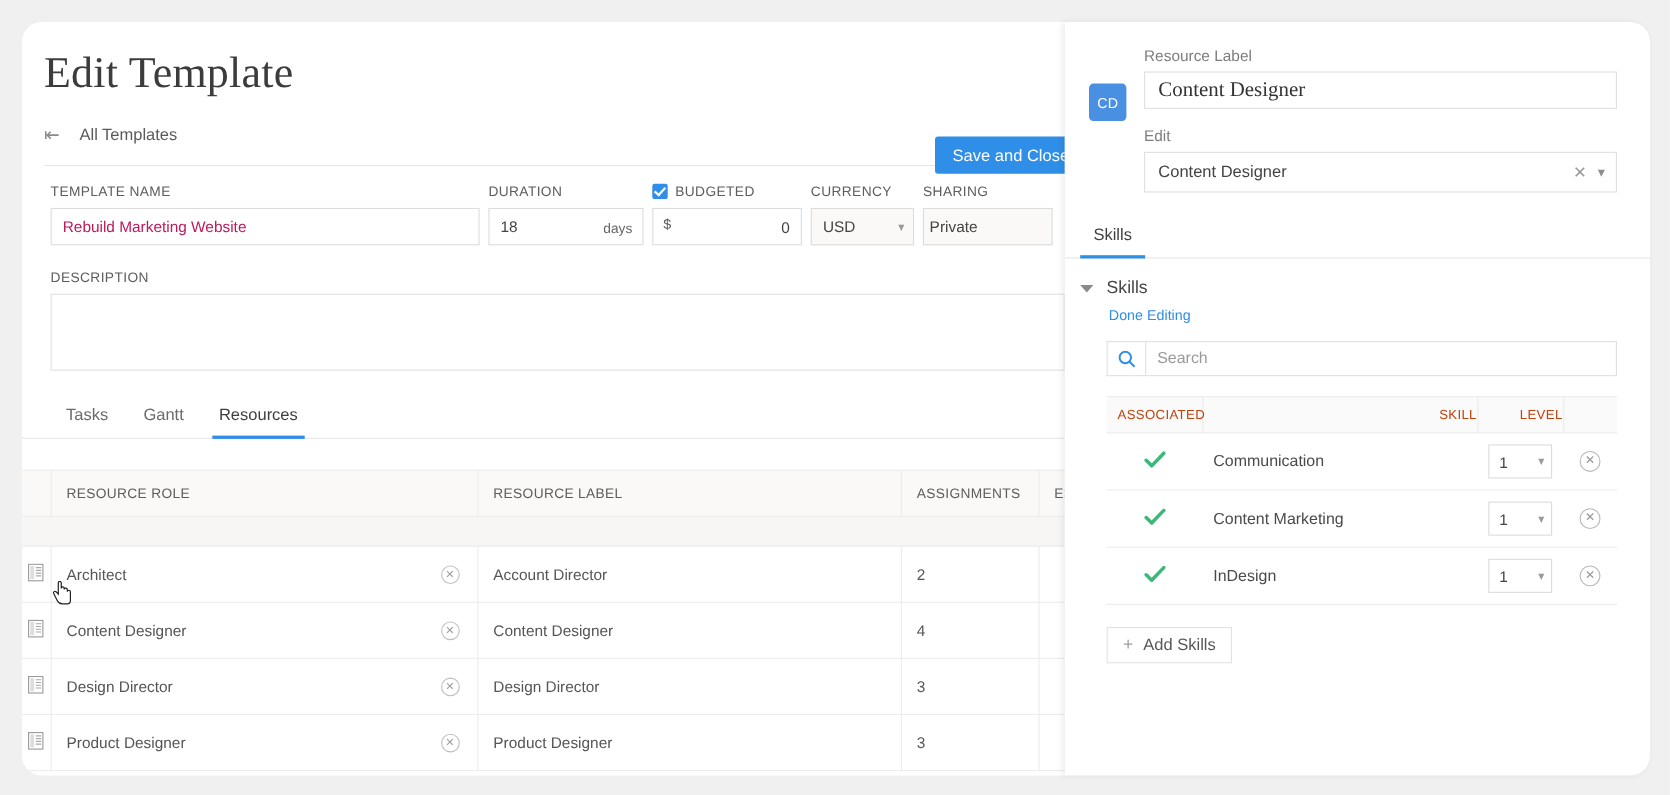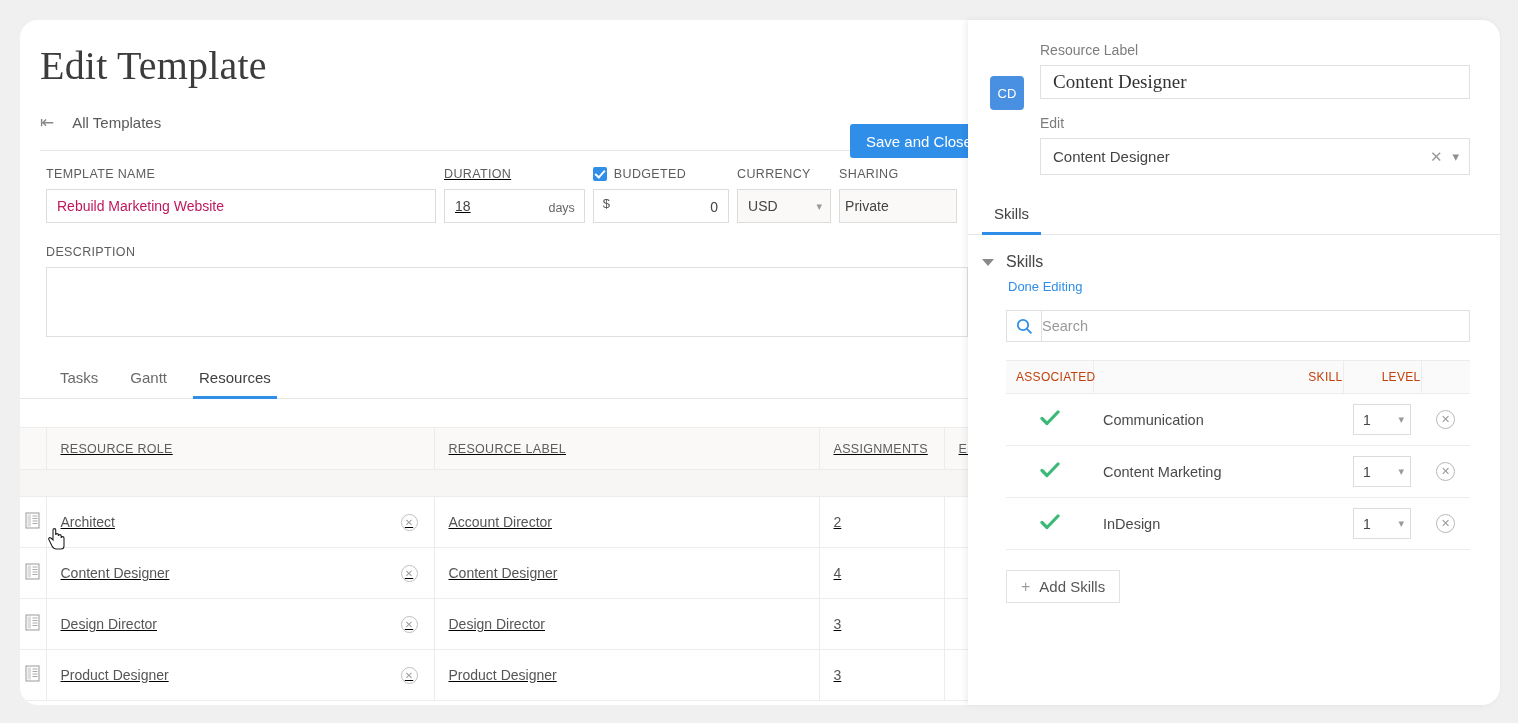--- a/index.html
+++ b/index.html
@@ -63,21 +63,21 @@
     height: 34px; border: 1px solid #dcdcdc; background: #fff;
     font-size: 14px; color: #be185d; padding: 0 10px;
     font-family: "Liberation Sans", sans-serif;
     display: flex; align-items: center;
   }
   .f-name  { width: 390px; }
   .f-cur   { width: 94px;  }
   .f-share { width: 118px; }
 
   .w-name  { width: 390px; margin-right: 8px; }
-  .w-dur   { width: 153px; margin-right: 8px; position: relative; text-decoration: underline; }
+  .w-dur   { width: 153px; margin-right: 8px; position: relative; }
   .w-bud   { width: 148px; margin-right: 8px; position: relative; }
   .w-cur   { width: 102px; margin-right: 8px; }
   .w-share { width: 140px; }
 
   .dur-box, .bud-box {
     height: 34px; border: 1px solid #dcdcdc; background: #fff;
     display: flex; align-items: center; position: relative;
   }
   .dur-val { font-size: 14px; color: #444; padding-left: 10px; }
   .dur-unit {
@@ -132,21 +132,21 @@
     cursor: pointer; position: relative;
   }
   .tab.active { color: #3f3f3f; }
   .tab.active::after {
     content: ""; position: absolute; left: -4px; right: -4px; bottom: -1px;
     height: 3px; background: #2e8ee8;
   }
 
   
   .tbl-spacer { height: 28px; background: #fff; }
-  .tbl { width: 100%; border-collapse: collapse; table-layout: fixed; text-decoration: underline; }
+  .tbl { width: 100%; border-collapse: collapse; table-layout: fixed; }
   .tbl th {
     background: #faf9f7; border-top: 1px solid #ececec;
     border-bottom: 1px solid #ececec; border-right: 1px solid #ececec;
     font-size: 12.5px; font-weight: 400; color: #5d5d5d;
     letter-spacing: .3px; text-align: left;
     padding: 12px 0 12px 14px; height: 42px;
     text-transform: uppercase;
   }
   .th-icon { width: 26px; padding-left: 0 !important; }
   .th-role { width: 388px; }
@@ -234,21 +234,21 @@
   }
 
   .search-row { display: flex; margin: 16px 0 0 38px; width: 464px; }
   .search-icon-box {
     width: 35px; height: 32px; border: 1px solid #e0e0e0; border-right: none;
     background: #fff; display: flex; align-items: center; justify-content: center;
     cursor: pointer;
   }
   .search-inp {
     flex: 1; height: 32px; border: 1px solid #e0e0e0; background: #fff;
-    display: flex; align-items: center; 
+    display: flex; align-items: center; padding-left: 10px;
     font-size: 14.5px; color: #9a9a9a;
   }
 
   .stbl { margin: 18px 0 0 38px; width: 464px; border-collapse: collapse; table-layout: fixed; }
   .stbl th {
     background: #fafafa; border-top: 1px solid #ececec; border-bottom: 1px solid #ececec;
     border-right: 1px solid #ececec;
     font-size: 12px; font-weight: 400; color: #c2410c; letter-spacing: .3px;
     text-align: right; padding: 9px 0 9px 10px; text-transform: uppercase;
   }

